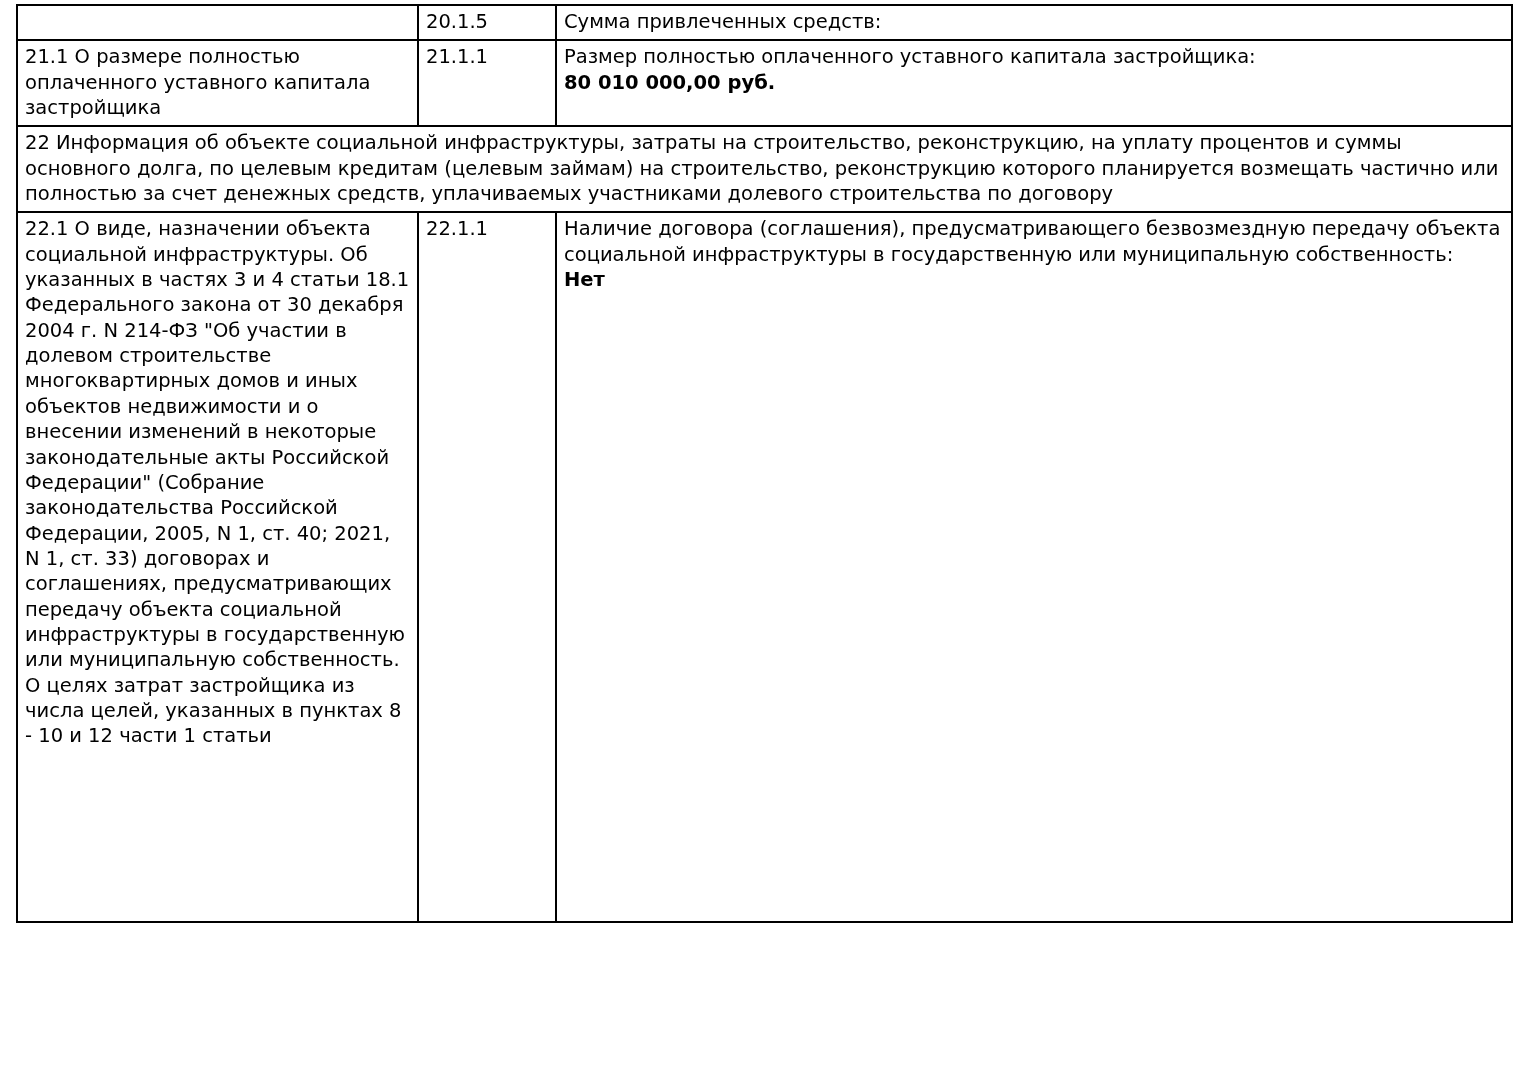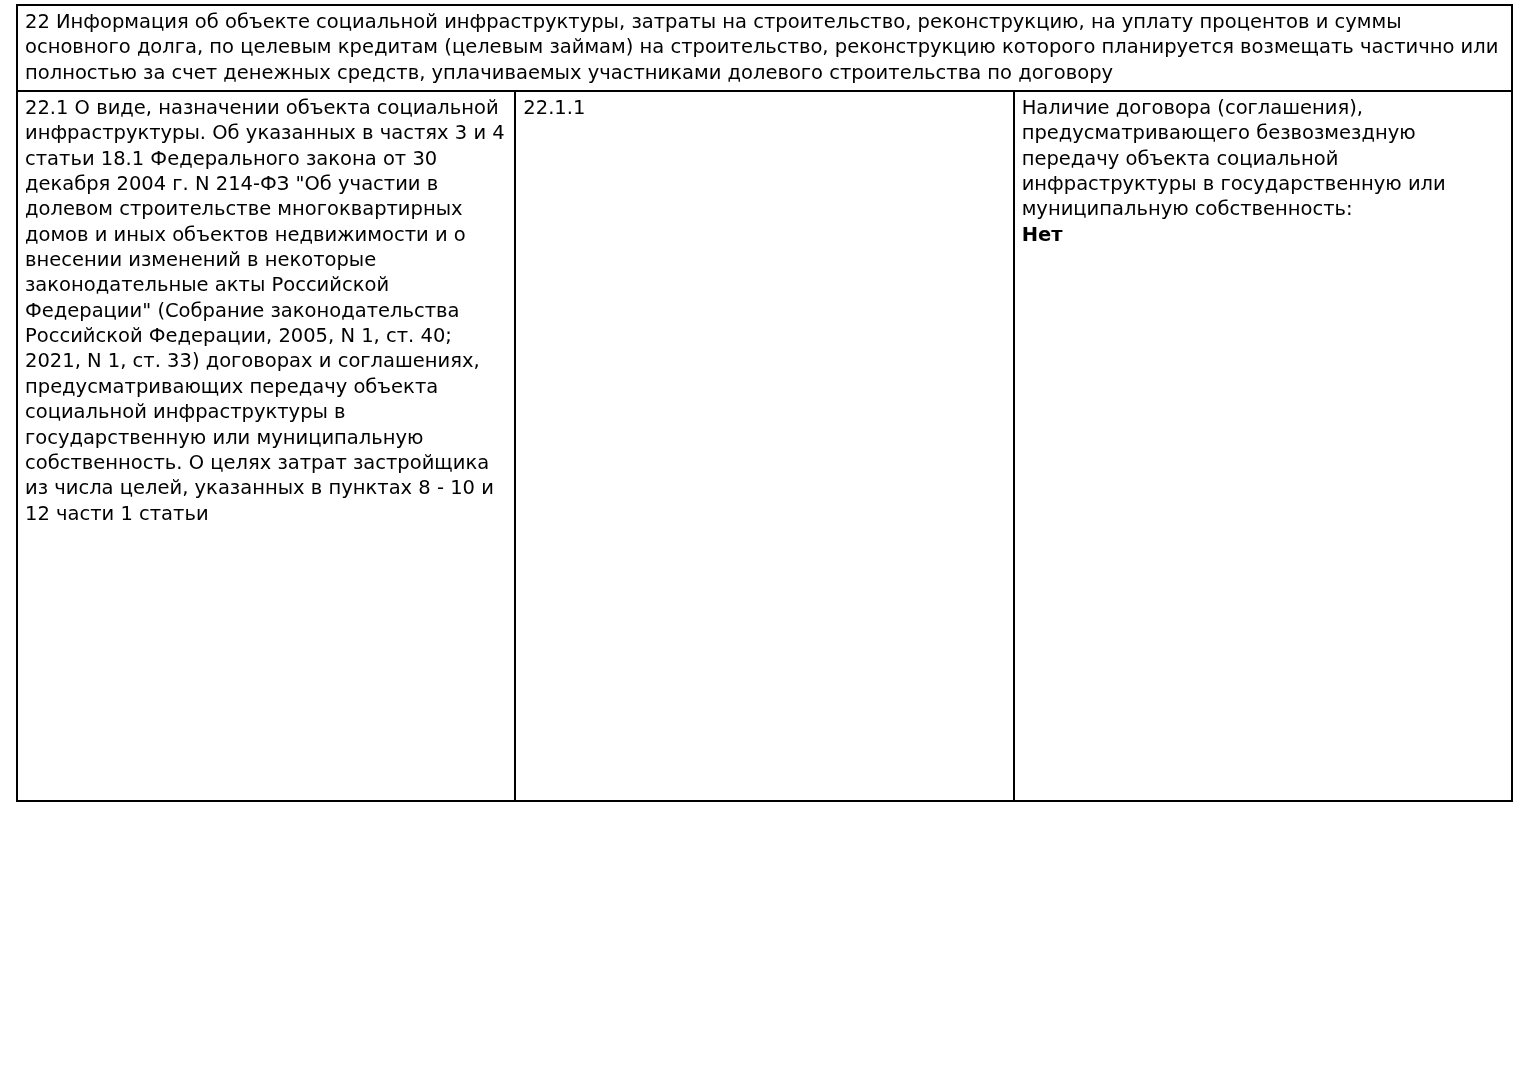--- a/index.html
+++ b/index.html
@@ -42,24 +42,37 @@
   .cellval { display: block; }
   .tall { height: 700px; }
 </style>
 </head>
 <body>
 
 <div class="doc">
   <table class="decl">
     <tbody>
 
+      <tr>
+        <td class="c1"></td>
+        <td class="c2 num">20.1.5</td>
+        <td class="c3">Сумма привлеченных средств:</td>
+      </tr>
 
 
 
 
+      <tr>
+        <td class="c1">21.1 О размере полностью оплаченного уставного капитала застройщика</td>
+        <td class="c2 num mid">21.1.1</td>
+        <td class="c3 mid">
+          <span class="cellval">Размер полностью оплаченного уставного капитала застройщика:</span>
+          <span class="cellval bold">80 010 000,00 руб.</span>
+        </td>
+      </tr>
 
       <tr>
         <td class="full" colspan="3">22 Информация об объекте социальной инфраструктуры, затраты на строительство, реконструкцию, на уплату процентов и суммы основного долга, по целевым кредитам (целевым займам) на строительство, реконструкцию которого планируется возмещать частично или полностью за счет денежных средств, уплачиваемых участниками долевого строительства по договору</td>
       </tr>
 
       <tr>
         <td class="c1 tall">22.1 О виде, назначении объекта социальной инфраструктуры. Об указанных в частях 3 и 4 статьи 18.1 Федерального закона от 30 декабря 2004 г. N 214-ФЗ "Об участии в долевом строительстве многоквартирных домов и иных объектов недвижимости и о внесении изменений в некоторые законодательные акты Российской Федерации" (Собрание законодательства Российской Федерации, 2005, N 1, ст. 40; 2021, N 1, ст. 33) договорах и соглашениях, предусматривающих передачу объекта социальной инфраструктуры в государственную или муниципальную собственность. О целях затрат застройщика из числа целей, указанных в пунктах 8 - 10 и 12 части 1 статьи</td>
         <td class="c2 num bot">22.1.1</td>
         <td class="c3 bot">
           <span class="cellval">Наличие договора (соглашения), предусматривающего безвозмездную передачу объекта социальной инфраструктуры в государственную или муниципальную собственность:</span>

